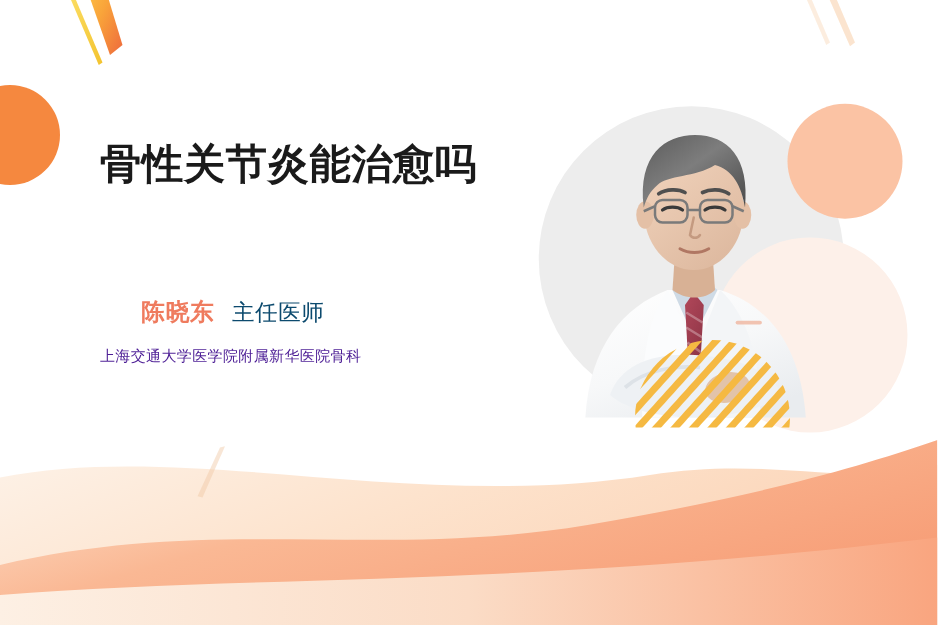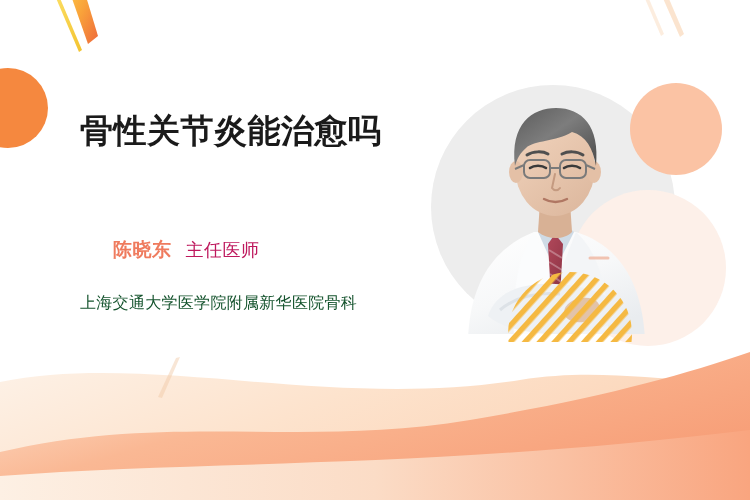--- a/index.html
+++ b/index.html
@@ -50,30 +50,30 @@
   .doctor-name {
     font-size:19px;
     font-weight:700;
     color:#ef7b5e;
     letter-spacing:0.5px;
     padding-left:33px;
   }
   .doctor-rank {
     font-size:18px;
     font-weight:400;
-    color:#be185d;
+    color:#0c4a6e;
     letter-spacing:0.5px;
     margin-top:36px;
   }
 
   .affiliation {
-    margin-top:28px;
-    font-size:16px;
+    margin-top:14px;
+    font-size:12px;
     line-height:1.45;
-    color:#14532d;
+    color:#4c1d95;
     width:345px;
     letter-spacing:0.3px;
   }
 
   
   .portrait-wrap {
     position:absolute;
     left:430px;
     top:82px;
     width:250px;

